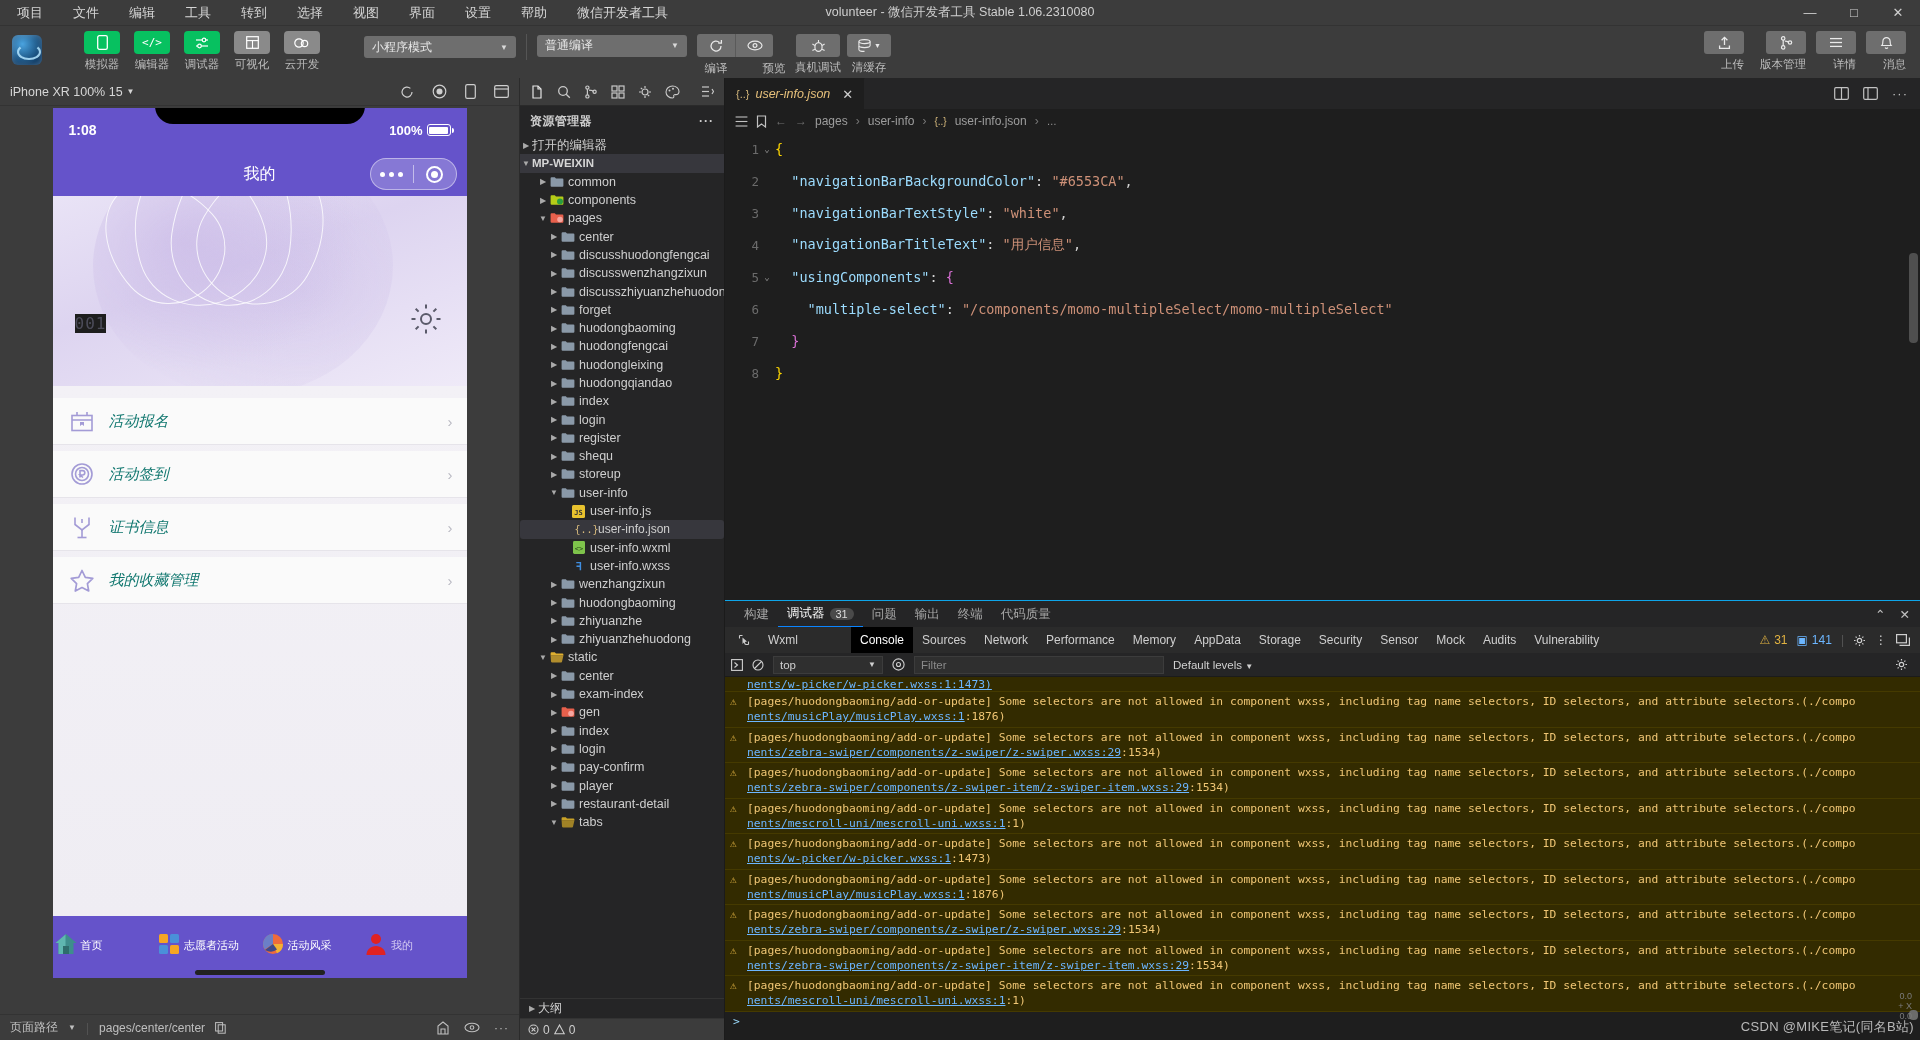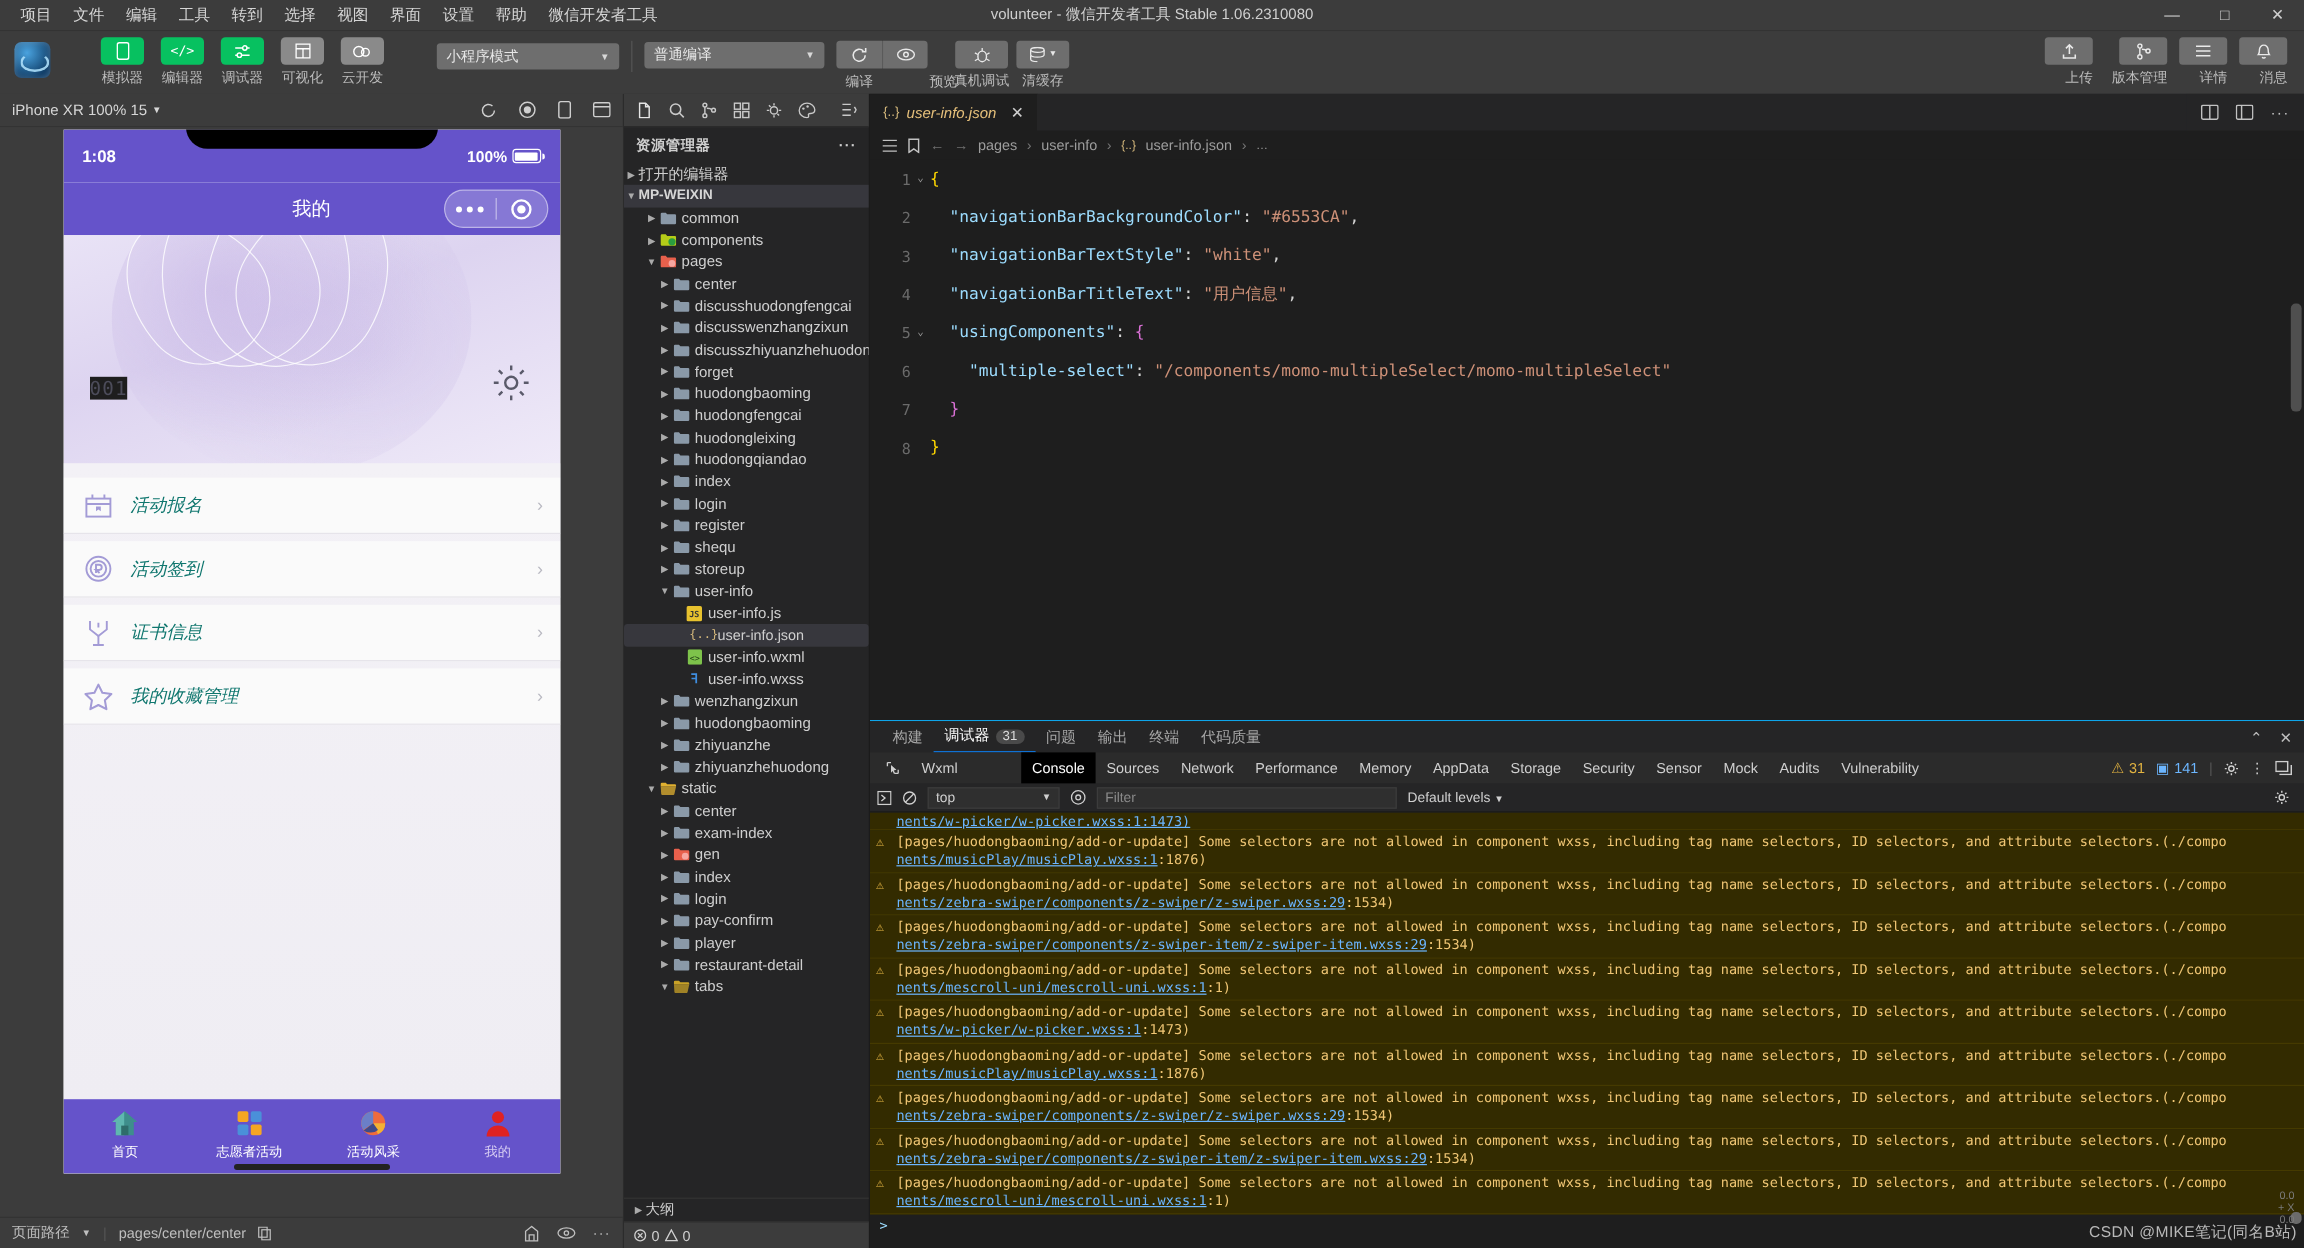--- a/index.html
+++ b/index.html
@@ -7,21 +7,21 @@
   body {
     font-family: "Liberation Sans", "DejaVu Sans", sans-serif;
     background:#3c3c3c; color:#cccccc; font-size:13px;
     -webkit-font-smoothing:antialiased;
   }
   .app { width:1920px; height:1040px; display:flex; flex-direction:column; position:relative; }
 
   
   .titlebar { height:26px; background:#3c3c3c; display:flex; align-items:center;
      position:relative; flex:0 0 26px; border-bottom:1px solid #333; }
-  .menu { display:flex; align-items:center; gap:0px; padding-left:8px; }
+  .menu { display:flex; align-items:center; gap:12px; padding-left:8px; }
   .menu-item { padding:3px 9px; color:#d6d6d6; font-size:13px; white-space:nowrap; cursor:default; }
   .win-title { position:absolute; left:0; right:0; text-align:center; color:#cfcfcf;
      font-size:12.5px; pointer-events:none; }
   .win-btns { margin-left:auto; display:flex; height:26px; }
   .win-btn { width:44px; height:26px; display:flex; align-items:center; justify-content:center;
      color:#cfcfcf; font-size:13px; }
 
   
   .toolbar { height:52px; background:#3c3c3c; display:flex; align-items:flex-start;
      padding:5px 14px 0 12px; flex:0 0 52px; position:relative; }
@@ -116,21 +116,21 @@
     background-image:linear-gradient(#f3f1f6,#efedf3); overflow:hidden;}
   .row { height:47px; background:#fafafa; display:flex; align-items:center; padding:0 14px;
      border-bottom:1px solid #e6e4ea; }
   .row + .row { margin-top:6px; }
   .row .ic { width:30px; height:30px; margin-right:12px; display:flex; align-items:center; justify-content:center; }
   .row .tx { font-size:15px; color:#0f766e;font-style:italic; }
   .row .ar { margin-left:auto; color:#b9b9c2; font-size:15px; }
 
   .tabbar { height:62px; background:#6553CA; display:flex; align-items:center;
      padding-bottom:4px; position:relative; }
-  .tab { flex:1; display:flex; flex-direction:column; align-items:center; gap:2px; }
+  .tab { flex:1; display:flex; align-items:center; gap:2px; }
   .tab .ti { width:26px; height:26px; }
   .tab .tl { font-size:11px; color:#fff; }
   .tab.active .tl { color:#d7cdf3; }
   .home-ind { position:absolute; left:50%; transform:translateX(-50%); bottom:3px;
      width:130px; height:5px; background:#222; border-radius:3px; }
 
   .sim-foot { height:26px; display:flex; align-items:center; padding:0 10px; gap:10px;
      color:#bfbfbf; font-size:12px; border-top:1px solid #333; }
 
   
@@ -319,21 +319,21 @@
               <path d="M12.4 1v3.2H9.2" fill="none" stroke="#e8e8e8" stroke-width="1.3"></path>
             </svg>
         </div>
         <div class="act">
           <svg width="16" height="11" viewBox="0 0 16 11">
               <ellipse cx="8" cy="5.5" rx="7" ry="4.4" fill="none" stroke="#e8e8e8" stroke-width="1.2"></ellipse>
               <circle cx="8" cy="5.5" r="1.9" fill="none" stroke="#e8e8e8" stroke-width="1.2"></circle>
             </svg>
         </div>
       </div>
-      <div class="labelrow" style="left:160px;top:27px;gap:32px;">
+      <div class="labelrow" style="left:160px;top:27px;gap:20px;">
         <div class="lbl-sm" style="width:38px;">编译</div>
         <div class="lbl-sm" style="width:38px;">预览</div>
       </div>
     </div>
 
     <div class="bgrp">
       <div class="bbtn">
         <div class="box">
           <svg width="15" height="14" viewBox="0 0 15 14">
             <ellipse cx="7.5" cy="8" rx="3.6" ry="4.4" fill="none" stroke="#e8e8e8" stroke-width="1.2"></ellipse>

